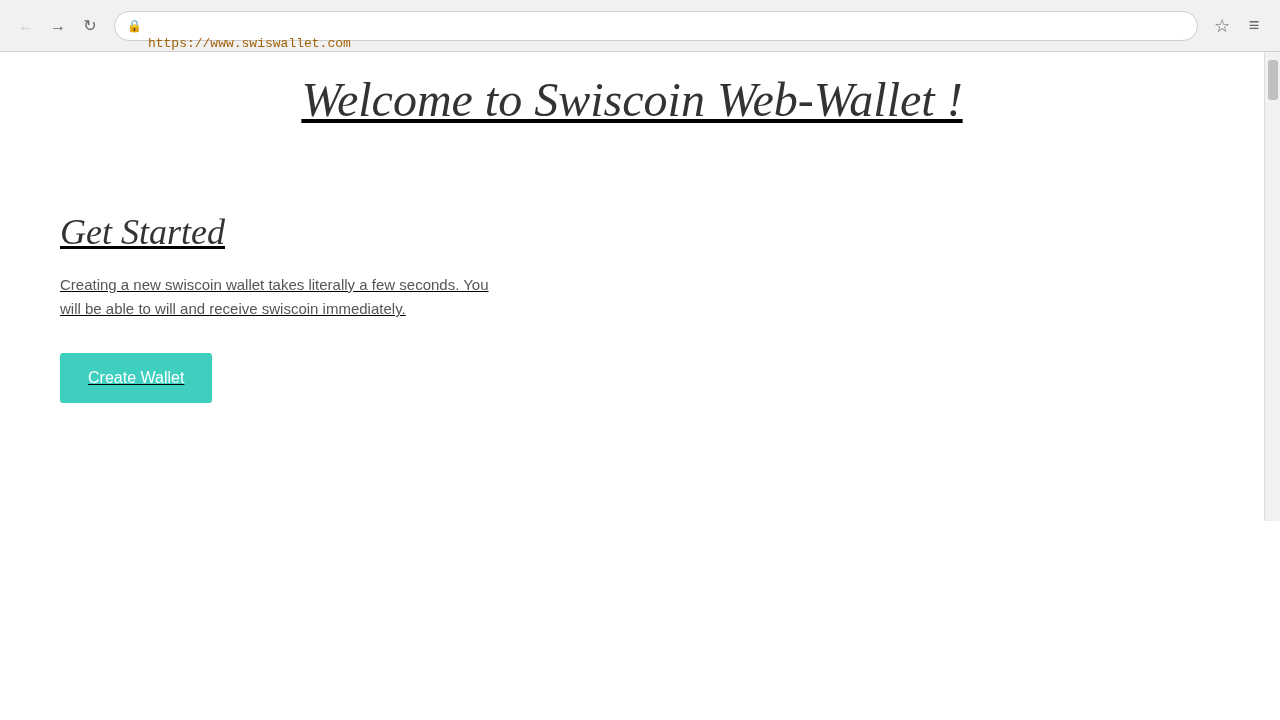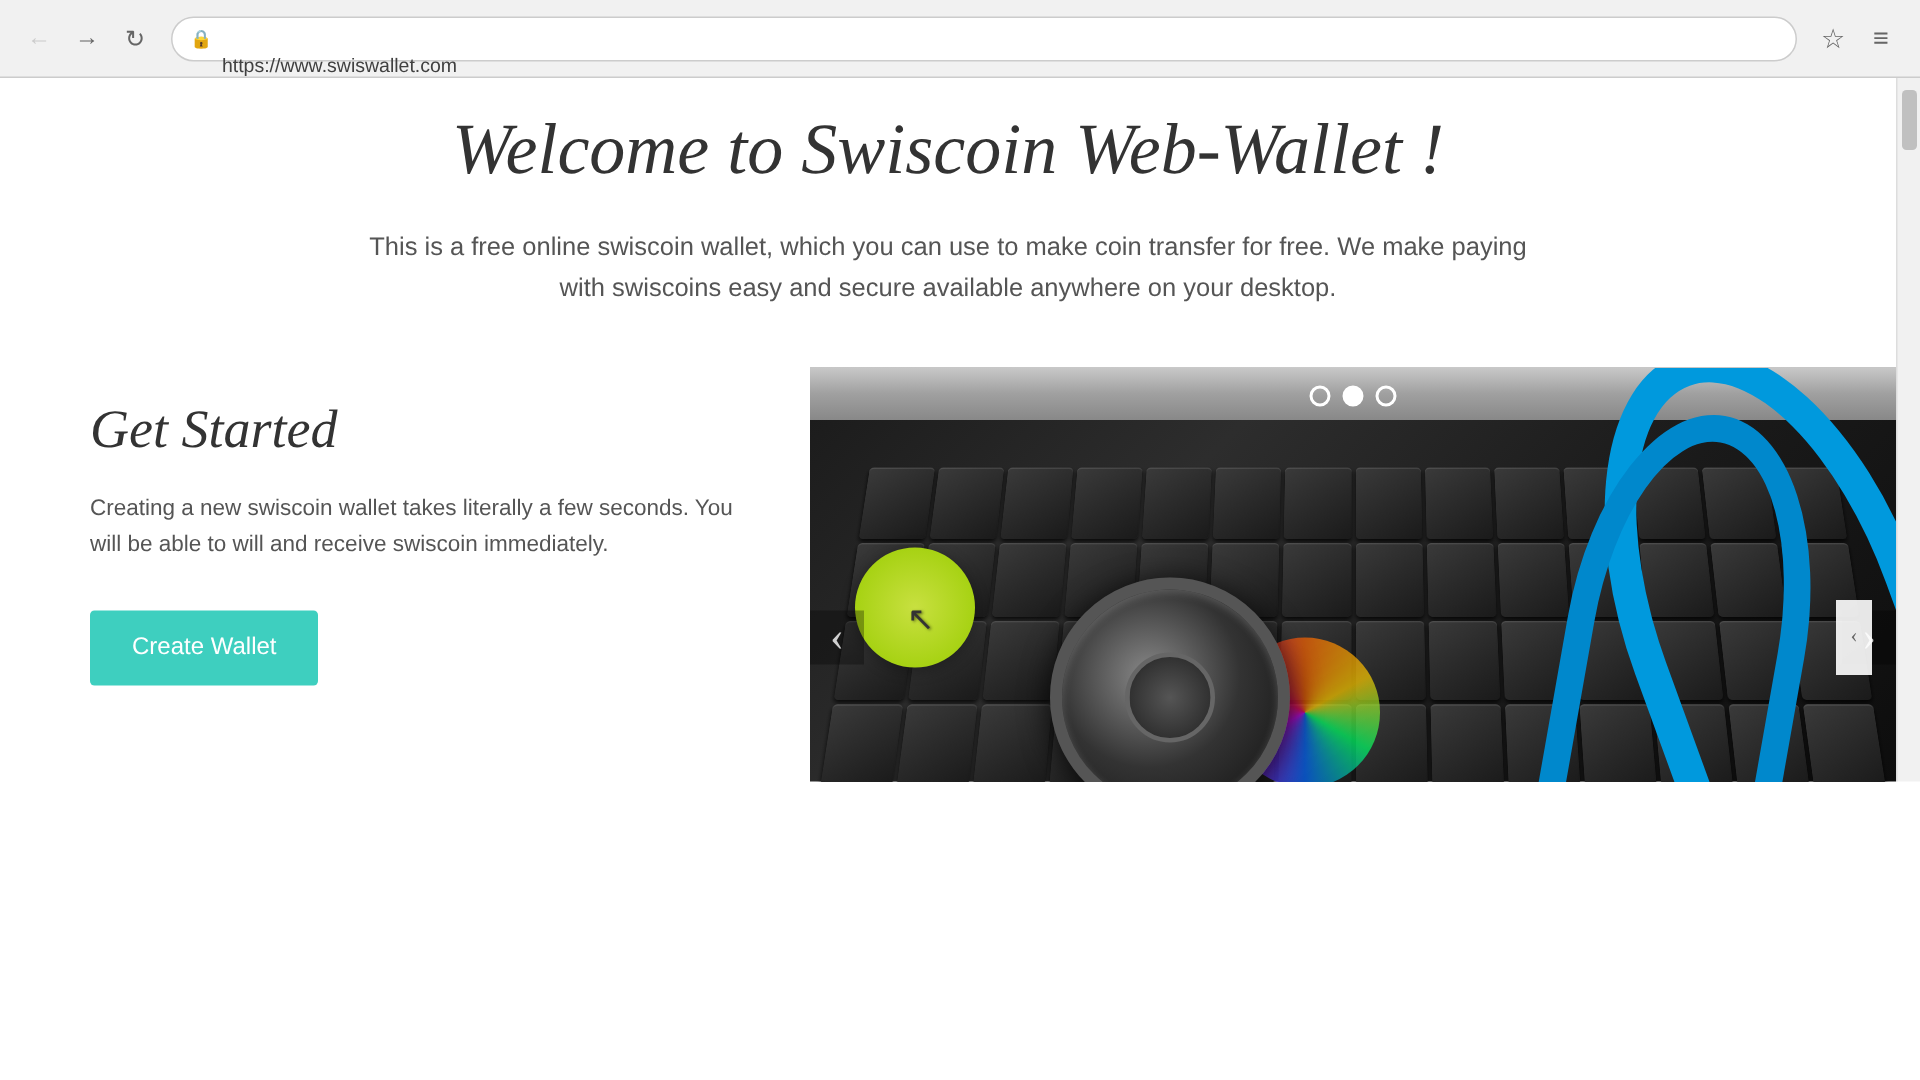--- a/index.html
+++ b/index.html
@@ -57,23 +57,23 @@
       align-items: center;
       gap: 6px;
     }
 
     .lock-icon {
       color: #4CAF50;
       font-size: 12px;
     }
 
     .address-text {
-      color: #404040;
+      color: #a16207;
       font-size: 13px;
-      font-family: Liberation Sans, sans-serif;
+      font-family: Liberation Mono, monospace;
       margin-top: 36px;
     }
 
     .browser-actions {
       display: flex;
       gap: 4px;
       align-items: center;
     }
 
     .star-btn, .menu-btn {
@@ -86,20 +86,21 @@
       align-items: center;
       justify-content: center;
       color: #666;
       font-size: 18px;
     }
 
     
     .page-wrapper {
       display: flex;
       height: 469px;
+      text-decoration: underline;
     }
 
     .page-content {
       flex: 1;
       overflow: hidden;
     }
 
     .scrollbar {
       width: 16px;
       background: #f1f1f1;
@@ -140,20 +141,21 @@
       max-width: 800px;
       margin: 0 auto;
     }
 
     
     .two-col {
       display: flex;
       align-items: flex-start;
       padding: 0 0 0 20px;
       gap: 0;
+      flex-direction: column;
     }
 
     
     .left-col {
       width: 520px;
       padding: 20px 40px 20px 40px;
       flex-shrink: 0;
     }
 
     .get-started-title {
@@ -404,21 +406,20 @@
     <button class="star-btn">☆</button>
     <button class="menu-btn">≡</button>
   </div>
 </div>
 
 <div class="page-wrapper">
   <div class="page-content">
 
     <div class="hero-section">
       <h1 class="hero-title">Welcome to Swiscoin Web-Wallet !</h1>
-      <p class="hero-subtitle">This is a free online swiscoin wallet, which you can use to make coin transfer for free. We make paying with swiscoins easy and secure available anywhere on your desktop.</p>
     </div>
 
     <div class="two-col">
 
       <div class="left-col">
         <h2 class="get-started-title">Get Started</h2>
         <p class="get-started-desc">Creating a new swiscoin wallet takes literally a few seconds. You will be able to will and receive swiscoin immediately.</p>
         <div class="btn-group">
           <button class="btn-teal">Create Wallet</button>
         </div>

